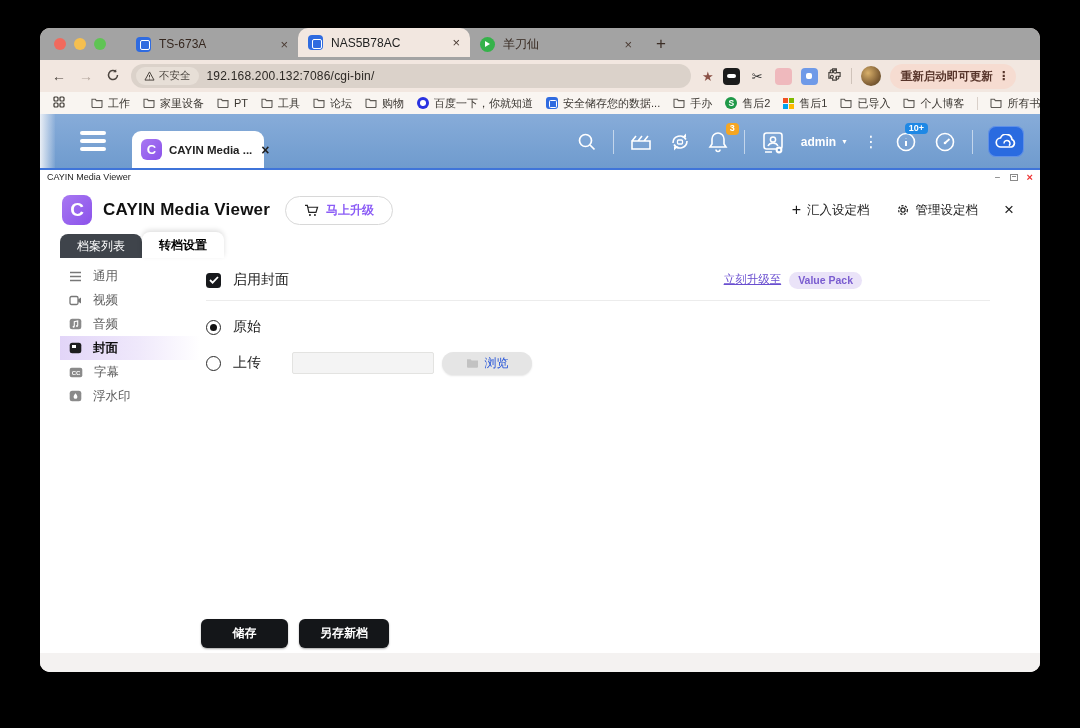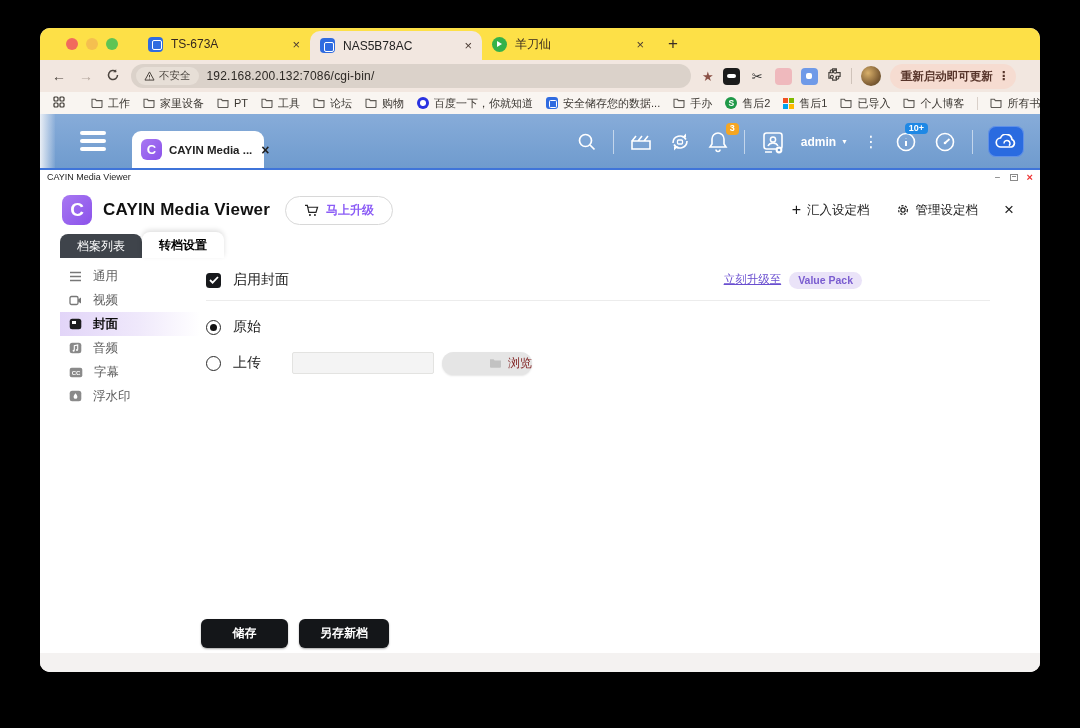--- a/index.html
+++ b/index.html
@@ -5,21 +5,21 @@
   * { margin:0; padding:0; box-sizing:border-box; }
   body { background:#000; font-family:"Liberation Sans","DejaVu Sans",sans-serif; }
   #stage { position:relative; width:1080px; height:728px; background:#000; overflow:hidden; }
 
   
   .browser { position:absolute; left:40px; top:28px; width:1000px; height:644px;
              border-radius:10px; overflow:hidden; background:#f2e7e0;
              box-shadow:0 8px 30px rgba(0,0,0,.6); }
 
   
-  .tabstrip { height:32px; background:#fde047; display:flex; align-items:flex-end; padding-left:26px; }
+  .tabstrip { height:32px; background:#a3a3a3; display:flex; padding-left:14px; }
   .lights { display:flex; gap:8px; align-items:center; height:32px; margin-right:20px; }
   .light { width:12px; height:12px; border-radius:50%; }
   .light.red{background:#f16a5d;} .light.yellow{background:#f5bf4f;} .light.green{background:#5fc454;}
   .btab { display:flex; align-items:center; gap:8px; width:172px; height:32px; padding:0 10px;
           font-size:12px; color:#35271f; }
   .btab.active { background:#f2e7e0; height:29px; border-radius:10px 10px 0 0; color:#222; }
   .favicon { width:15px; height:15px; border-radius:4px; background:#2f6be0; position:relative; flex:0 0 auto;}
   .favicon::after{ content:""; position:absolute; left:3.5px; top:3.5px; width:8px; height:8px;
                    border:1.6px solid #fff; border-radius:2px; }
   .favicon.green { background:#35b24a; border-radius:50%; }
@@ -146,21 +146,21 @@
               border-radius:10px; padding:2.5px 9px; }
   .hdivider { border-bottom:1px solid #ececec; margin-top:8px; }
   .radio-row { display:flex; align-items:center; height:24px; margin-top:12px; }
   .radio-row + .radio-row { }
   .radio { width:15px; height:15px; border-radius:50%; border:1.5px solid #2a2a2a; margin-right:12px;
            display:flex; align-items:center; justify-content:center; }
   .radio.sel::after { content:""; width:7px; height:7px; border-radius:50%; background:#111; }
   .upload-input { width:142px; height:22px; margin-left:31px; background:#f4f4f4;
                   border:1px solid #e3e3e1; border-radius:2px; font-size:12px; padding:0 6px; color:#333; }
   .browse-btn { width:90px; height:23px; margin-left:8px; border-radius:12px; background:#e5e5e5;
-                color:#7f1d1d; font-size:12px; display:flex; align-items:center; justify-content:flex-end;
+                color:#1d4ed8; font-size:12px; display:flex; align-items:center; justify-content:center;
                 gap:6px; box-shadow:0 1px 2px rgba(0,0,0,.1); }
   .app-footer { position:absolute; left:161px; bottom:5px; display:flex; gap:11px; }
   .btn-dark { background:#141619; color:#fff; font-size:12px; font-weight:bold; border-radius:6px;
               padding:6px 0; width:87px; text-align:center; box-shadow:0 1px 2px rgba(0,0,0,.35); }
   .btn-dark.wide { width:90px; }
   .desk-strip { height:19px; background:#f4f2f1; }
 </style>
 </head>
 <body>
 
@@ -457,35 +457,35 @@
                 </svg>
               <span>通用</span>
             </div>
             <div class="side-item">
               <svg width="13" height="11" viewBox="0 0 13 11">
                   <rect x="1" y="1.5" width="8" height="8" rx="1.5" fill="none" stroke="#777" stroke-width="1.3"></rect>
                   <path d="M9 4.5l3-2v6l-3-2z" fill="#777"></path>
                 </svg>
               <span>视频</span>
             </div>
-            <div class="side-item active">
-              <svg width="13" height="12" viewBox="0 0 13 12">
-                  <rect x="0.7" y="0.7" width="11.6" height="10.6" rx="2.5" fill="#1d1d1f"></rect>
-                  <rect x="3" y="3" width="4" height="3" fill="#fff"></rect>
-                </svg>
-              <span>封面</span>
-            </div>
             <div class="side-item">
               <svg width="13" height="12" viewBox="0 0 13 12">
                   <rect x="0.7" y="0.7" width="11.6" height="10.6" rx="2.5" fill="#8a8a8a"></rect>
                   <path d="M5.3 8.6V3.8l3.4-.8v4.8" fill="none" stroke="#fff" stroke-width="1.1"></path>
                   <circle cx="4.6" cy="8.7" r="1" fill="#fff"></circle>
                   <circle cx="8" cy="7.9" r="1" fill="#fff"></circle>
                 </svg>
               <span>音频</span>
+            </div>
+            <div class="side-item active">
+              <svg width="13" height="12" viewBox="0 0 13 12">
+                  <rect x="0.7" y="0.7" width="11.6" height="10.6" rx="2.5" fill="#1d1d1f"></rect>
+                  <rect x="3" y="3" width="4" height="3" fill="#fff"></rect>
+                </svg>
+              <span>封面</span>
             </div>
             <div class="side-item">
               <svg width="14" height="11" viewBox="0 0 14 11">
                   <rect x="0.7" y="0.7" width="12.6" height="9.6" rx="2" fill="#8a8a8a"></rect>
                   <text x="7" y="8" font-size="6" font-weight="bold" fill="#fff" text-anchor="middle" font-family="sans-serif">CC</text>
                 </svg>
               <span>字幕</span>
             </div>
             <div class="side-item">
               <svg width="13" height="12" viewBox="0 0 13 12">

